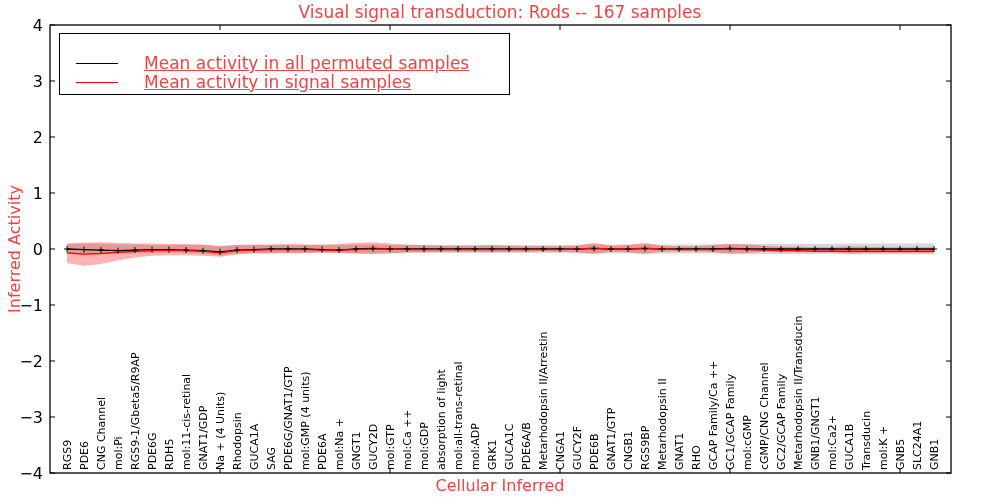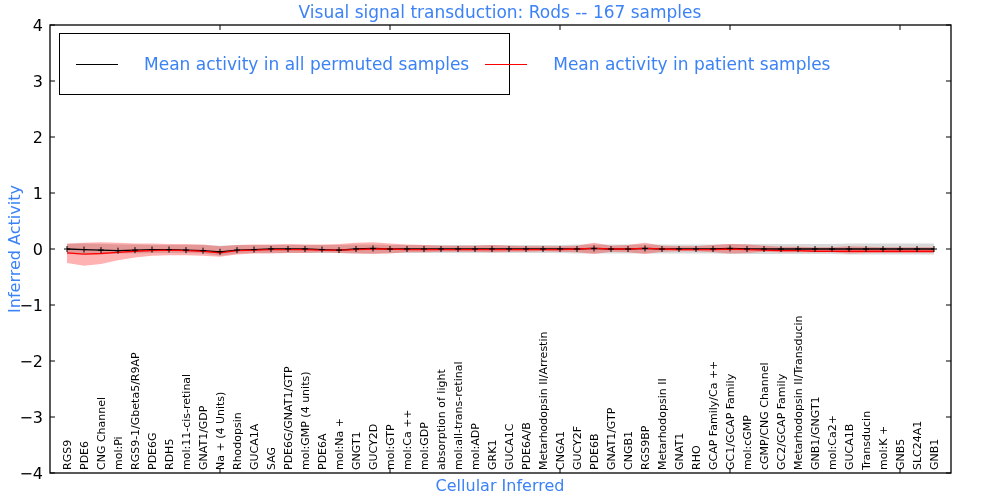--- a/index.html
+++ b/index.html
@@ -2,21 +2,21 @@
 <html><head>
 <meta charset="utf-8">
 <style>
   html, body { margin: 0; padding: 0; background: #ffffff; }
   .figure {
     position: relative;
     width: 1000px;
     height: 500px;
     background: #ffffff;
     font-family: "DejaVu Sans", sans-serif;
-    color: #3b82f6;
+    color: #ef4444;
     overflow: hidden;
   }
   .title {
     position: absolute;
     top: 2px; left: 0; right: 0;
     text-align: center;
     font-size: 17px;
   }
   .xlabel {
     position: absolute;
@@ -33,24 +33,25 @@
   }
   .plot-svg { position: absolute; left: 0; top: 0; }
   svg text { font-family: "DejaVu Sans", sans-serif; fill: #000000; }
   .legend {
     position: absolute;
     left: 59px; top: 33px;
     width: 451px; height: 62px;
     background: #ffffff;
     border: 1.5px solid #000000;
     display: flex;
-    flex-direction: row;
+    flex-direction: column;
     justify-content: space-around;
     box-sizing: border-box;
     padding: 20px 0;
+    text-decoration: underline;
   }
   .legend-row {
     display: flex;
     align-items: center;
     padding-left: 16px;
   }
   .legend-swatch {
     width: 42px;
     height: 0;
     border-top: 1.6px solid #000;
@@ -138,16 +139,16 @@
       <text x="938" y="470" font-size="11" text-anchor="start" transform="rotate(-90 938 470)">GNB1</text>
     </svg>
 
   <div class="legend">
     <div class="legend-row">
       <span class="legend-swatch" style="border-top-color: rgb(0, 0, 0);"></span>
       <span class="legend-label">Mean activity in all permuted samples</span>
     </div>
     <div class="legend-row">
       <span class="legend-swatch" style="border-top-color: rgb(255, 0, 0);"></span>
-      <span class="legend-label">Mean activity in patient samples</span>
+      <span class="legend-label">Mean activity in signal samples</span>
     </div>
   </div>
 </div>
 
 </body></html>

